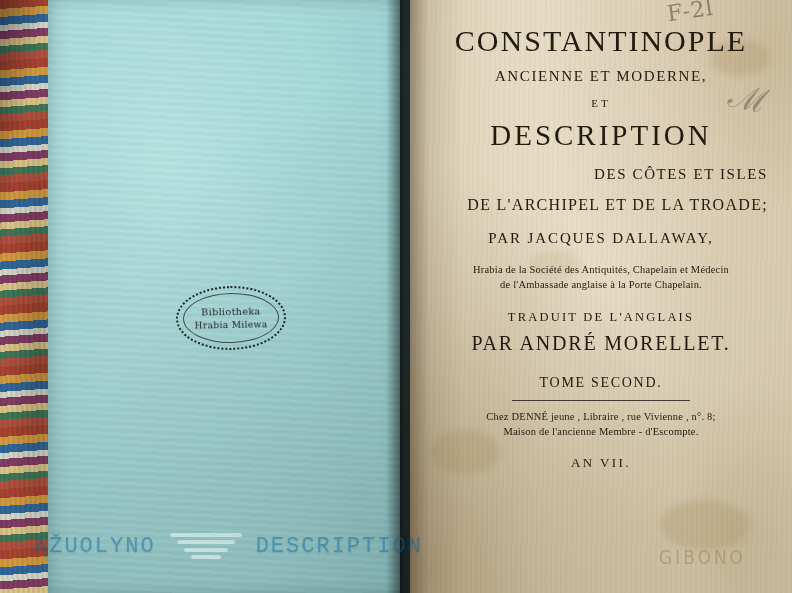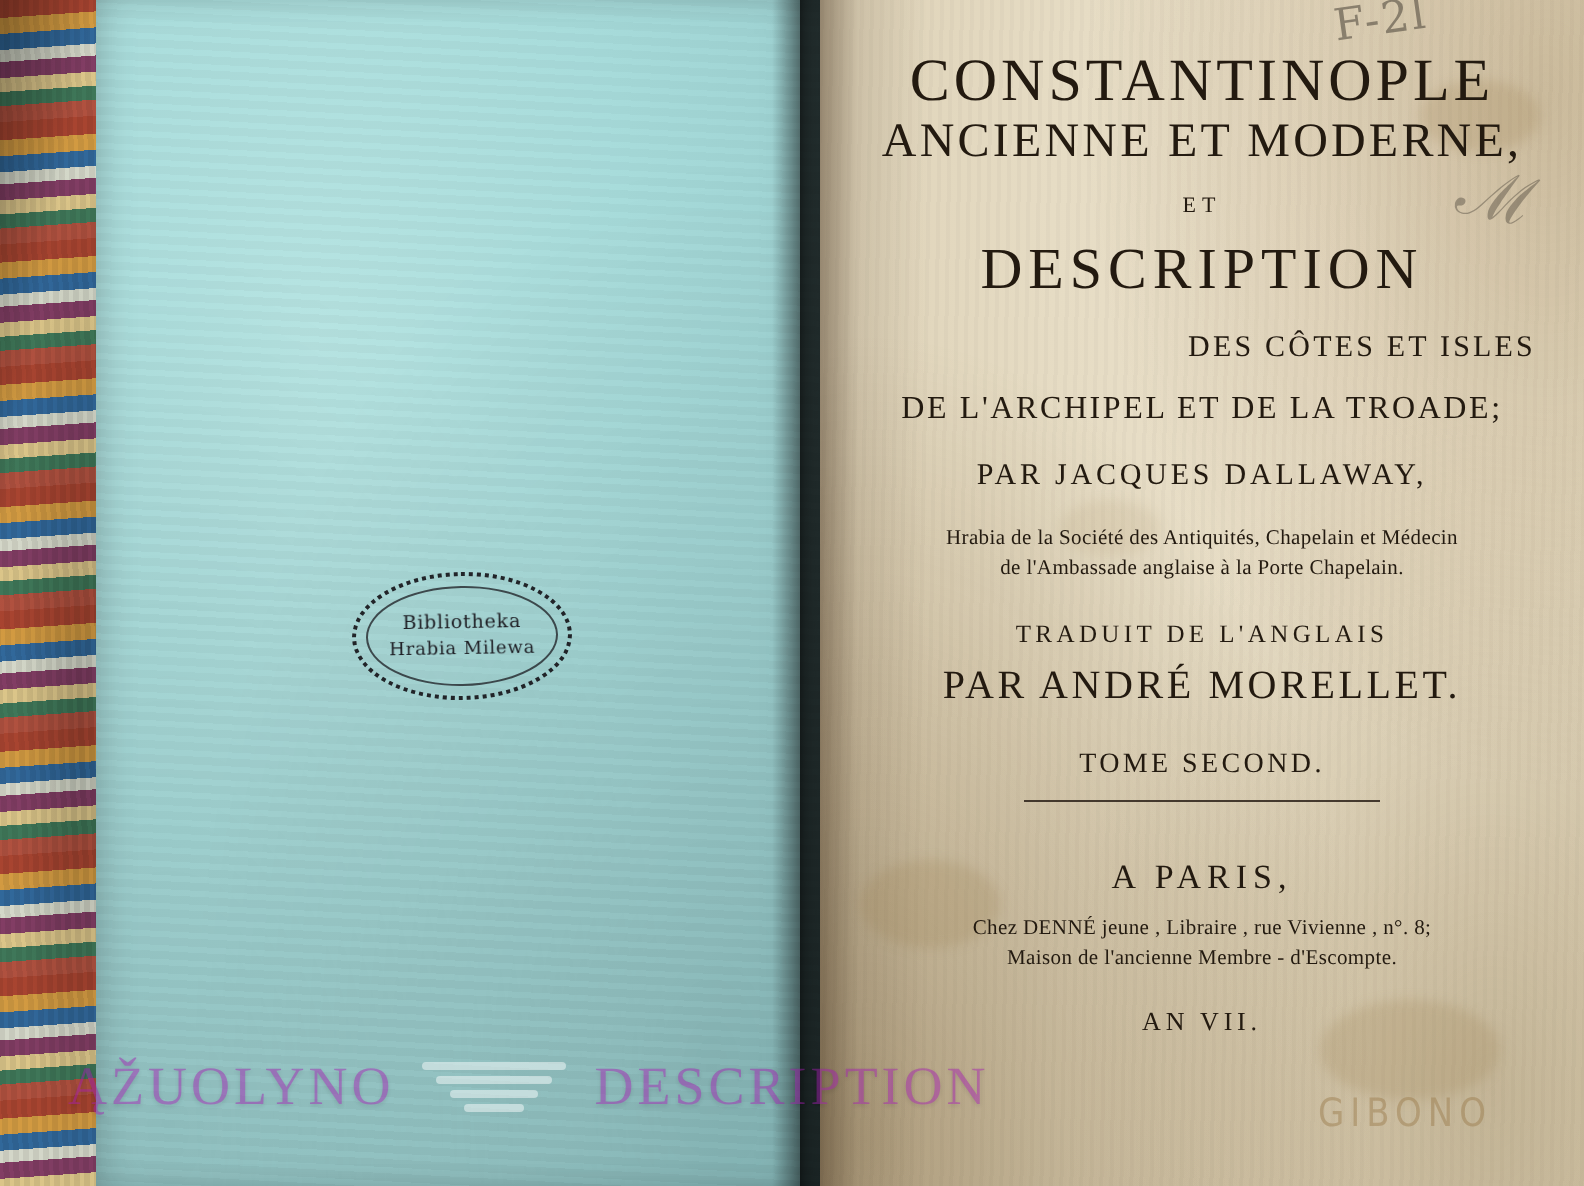--- a/index.html
+++ b/index.html
@@ -158,22 +158,22 @@
 
   .title-main {
     margin-top: 24px;
     font-size: 30px;
     letter-spacing: 2.0px;
     font-variant: small-caps;
     text-transform: uppercase;
     font-weight: 400;
   }
   .title-sub {
-    margin-top: 0;
-    font-size: 24px;
+    margin-top: 10px;
+    font-size: 15px;
     letter-spacing: 1.6px;
     text-transform: uppercase;
   }
   .title-et {
     margin-top: 12px;
     font-size: 11px;
     letter-spacing: 3px;
     text-transform: uppercase;
   }
   .title-desc {
@@ -187,20 +187,21 @@
     font-size: 15px;
     letter-spacing: 1.6px;
     text-transform: uppercase;
     text-align: right;
   }
   .title-troade {
     margin-top: 13px;
     font-size: 16px;
     letter-spacing: 1.3px;
     text-transform: uppercase;
+    text-align: right;
   }
   .title-author {
     margin-top: 16px;
     font-size: 15px;
     letter-spacing: 1.9px;
     text-transform: uppercase;
   }
   .title-credentials {
     margin-top: 15px;
     font-size: 10.5px;
@@ -285,24 +286,24 @@
   .watermark {
     position: absolute;
     left: 34px; bottom: 34px;
     display: flex;
     align-items: center;
     gap: 14px;
     opacity: .55;
     pointer-events: none;
   }
   .watermark .wm-text {
-    font-family: Liberation Serif, serif;
-    font-size: 27px;
+    font-family: Liberation Mono, monospace;
+    font-size: 22px;
     letter-spacing: 2px;
-    color: #a21caf;
+    color: #0369a1;
     opacity: .85;
     text-shadow: 0 1px 2px rgba(0,0,0,0.25);
   }
   .wm-lines {
     width: 72px;
     height: 26px;
     display: flex;
     flex-direction: column;
     justify-content: space-between;
   }
@@ -364,21 +365,20 @@
       <div class="t-line title-troade">DE L'ARCHIPEL ET DE LA TROADE;</div>
       <div class="t-line title-author">PAR JACQUES DALLAWAY,</div>
       <div class="title-credentials">
         <div>Hrabia de la Société des Antiquités, Chapelain et Médecin</div>
         <div>de l'Ambassade anglaise à la Porte Chapelain.</div>
       </div>
       <div class="t-line title-traduit">TRADUIT DE L'ANGLAIS</div>
       <div class="t-line title-morellet">Par ANDRÉ MORELLET.</div>
       <div class="t-line title-tome">TOME SECOND.</div>
       <div class="rule"></div>
-      <div class="t-line title-paris">A PARIS,</div>
       <div class="imprint">
         <div>Chez DENNÉ jeune , Libraire , rue Vivienne , n°. 8;</div>
         <div>Maison de l'ancienne Membre - d'Escompte.</div>
       </div>
       <div class="t-line title-year">AN VII.</div>
     </div>
 
     <div class="stamp-ghost">GIBONO</div>
   </div>
 

